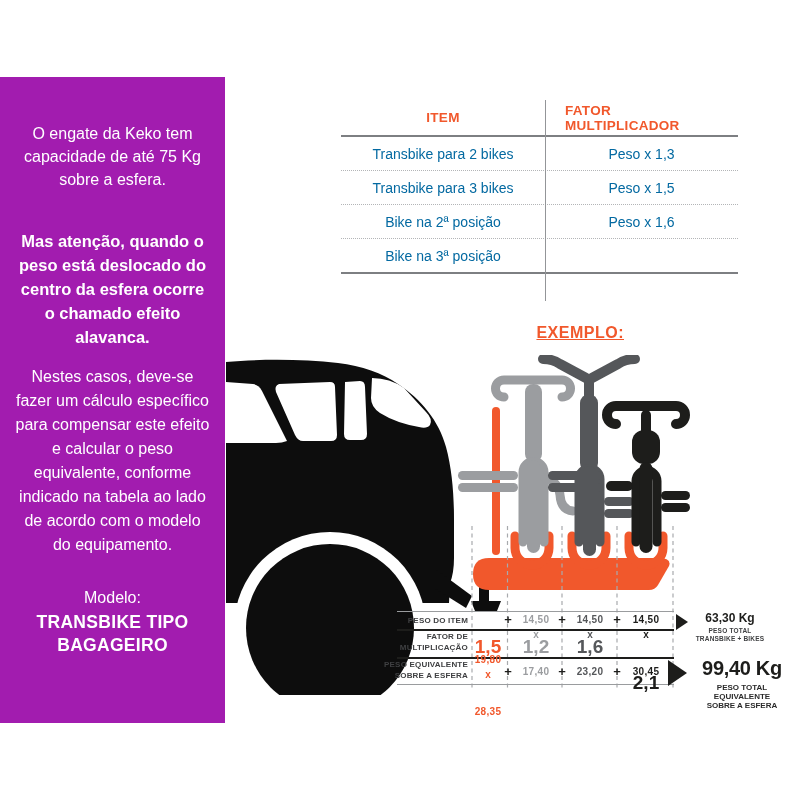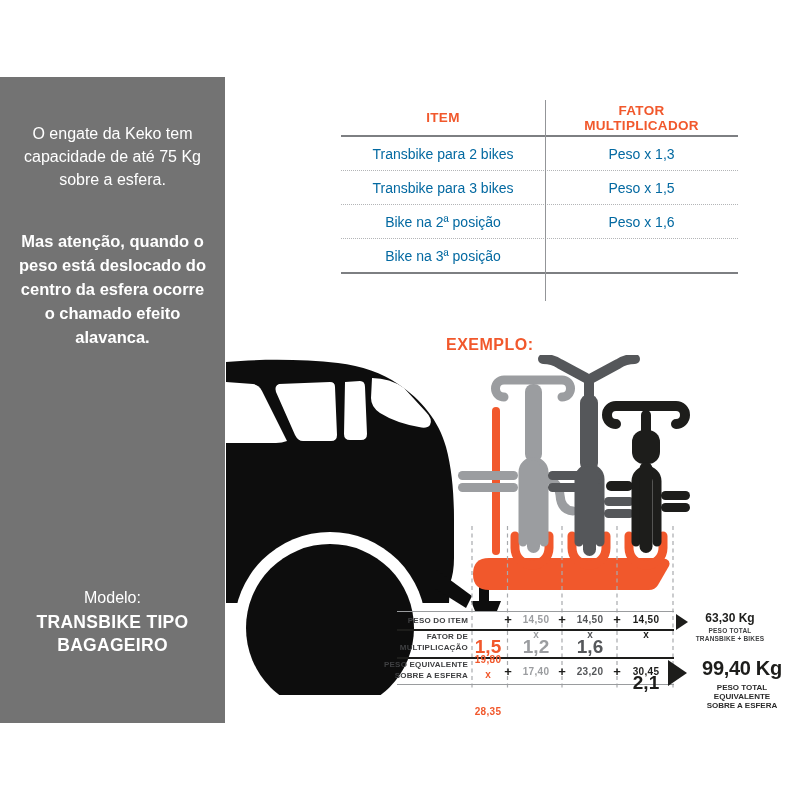--- a/index.html
+++ b/index.html
@@ -1,44 +1,44 @@
 <!DOCTYPE html>
 <html><head>
 <meta charset="utf-8">
 <style>
   html,body{margin:0;padding:0;background:#ffffff;}
   .page{position:relative;width:800px;height:800px;background:#fff;overflow:hidden;
         font-family:"Liberation Sans", sans-serif;}
 
   
-  .sidebar{position:absolute;left:0;top:77px;width:225px;height:646px;background:#737373;}
+  .sidebar{position:absolute;left:0;top:77px;width:225px;height:646px;background:#a21caf;}
   .sidebar p{position:absolute;left:14px;right:14px;margin:0;color:#ffffff;text-align:center;}
   .sb-p1{top:45px;font-size:16px;line-height:23px;font-weight:400;}
   .sb-p2{top:152px;font-size:16.5px;line-height:24px;font-weight:700;}
   .sb-p3{top:288px;font-size:16px;line-height:24px;font-weight:400;}
   .sb-p4{top:510px;font-size:16px;line-height:22px;font-weight:400;}
   .sb-p5{top:534px;font-size:17.5px;line-height:23px;font-weight:700;letter-spacing:.3px;}
 
   
   .ftable{position:absolute;left:341px;top:100px;width:397px;}
   .fhead{display:flex;height:35px;}
-  .fh{display:flex;align-items:center;justify-content:center;text-align:center;
+  .fh{display:flex;align-items:center;justify-content:center;
       color:#f1582c;font-size:13.5px;font-weight:700;letter-spacing:.3px;line-height:15px;}
   .fcol1{width:204px;}
   .fcol2{width:193px;}
   .fh.fcol2{padding:0 20px;box-sizing:border-box;}
   .fbody{border-top:2px solid #7d7f82;border-bottom:2px solid #7d7f82;}
   .frow{display:flex;height:33px;align-items:center;}
   .frow + .frow{border-top:1px dotted #b3b5b7;}
   .fc{text-align:center;color:#0369a1;font-size:14px;}
   .fdivider{position:absolute;left:204px;top:0;height:201px;width:0;border-left:1px solid #939598;}
 
   
-  .exemplo{position:absolute;left:430px;top:320px;width:190px;margin:16px;text-align:left;
-           color:#f1582c;font-size:16px;font-weight:700;letter-spacing:.5px;}
+  .exemplo{position:absolute;left:430px;top:320px;width:190px;margin:4px;text-align:right;
+           color:#f1582c;font-size:16px;font-weight:700;letter-spacing:.5px;text-decoration:underline;}
 
   
   .illu{position:absolute;left:225px;top:355px;width:475px;height:340px;}
 
   
   .hl{position:absolute;left:397px;width:277px;height:0;}
   .hl-gray{border-top:1px solid #9a9c9e;}
   .hl-black{border-top:2px solid #1d1d1b;}
   .hl1{top:611px;}.hl2{top:629px;}.hl3{top:657px;}.hl4{top:684px;}
 
@@ -71,20 +71,21 @@
   .total2 .cap{font-size:8px;font-weight:700;color:#2b2b2b;line-height:9px;margin-top:3px;}
 </style>
 </head>
 <body>
 
 <div class="page">
 
   <aside class="sidebar">
     <p class="sb-p1">O engate da Keko tem capacidade de até 75 Kg sobre a esfera.</p>
     <p class="sb-p2">Mas atenção, quando o peso está deslocado do centro da esfera ocorre o chamado efeito alavanca.</p>
+    <p class="sb-p3">Nestes casos, deve-se fazer um cálculo específico para compensar este efeito e calcular o peso equivalente, conforme indicado na tabela ao lado de acordo com o modelo do equipamento.</p>
     <p class="sb-p4">Modelo:</p>
     <p class="sb-p5">TRANSBIKE TIPO BAGAGEIRO</p>
   </aside>
 
   <section class="ftable">
     <div class="fhead">
       <div class="fh fcol1">ITEM</div>
       <div class="fh fcol2">FATOR MULTIPLICADOR</div>
     </div>
     <div class="fbody">

